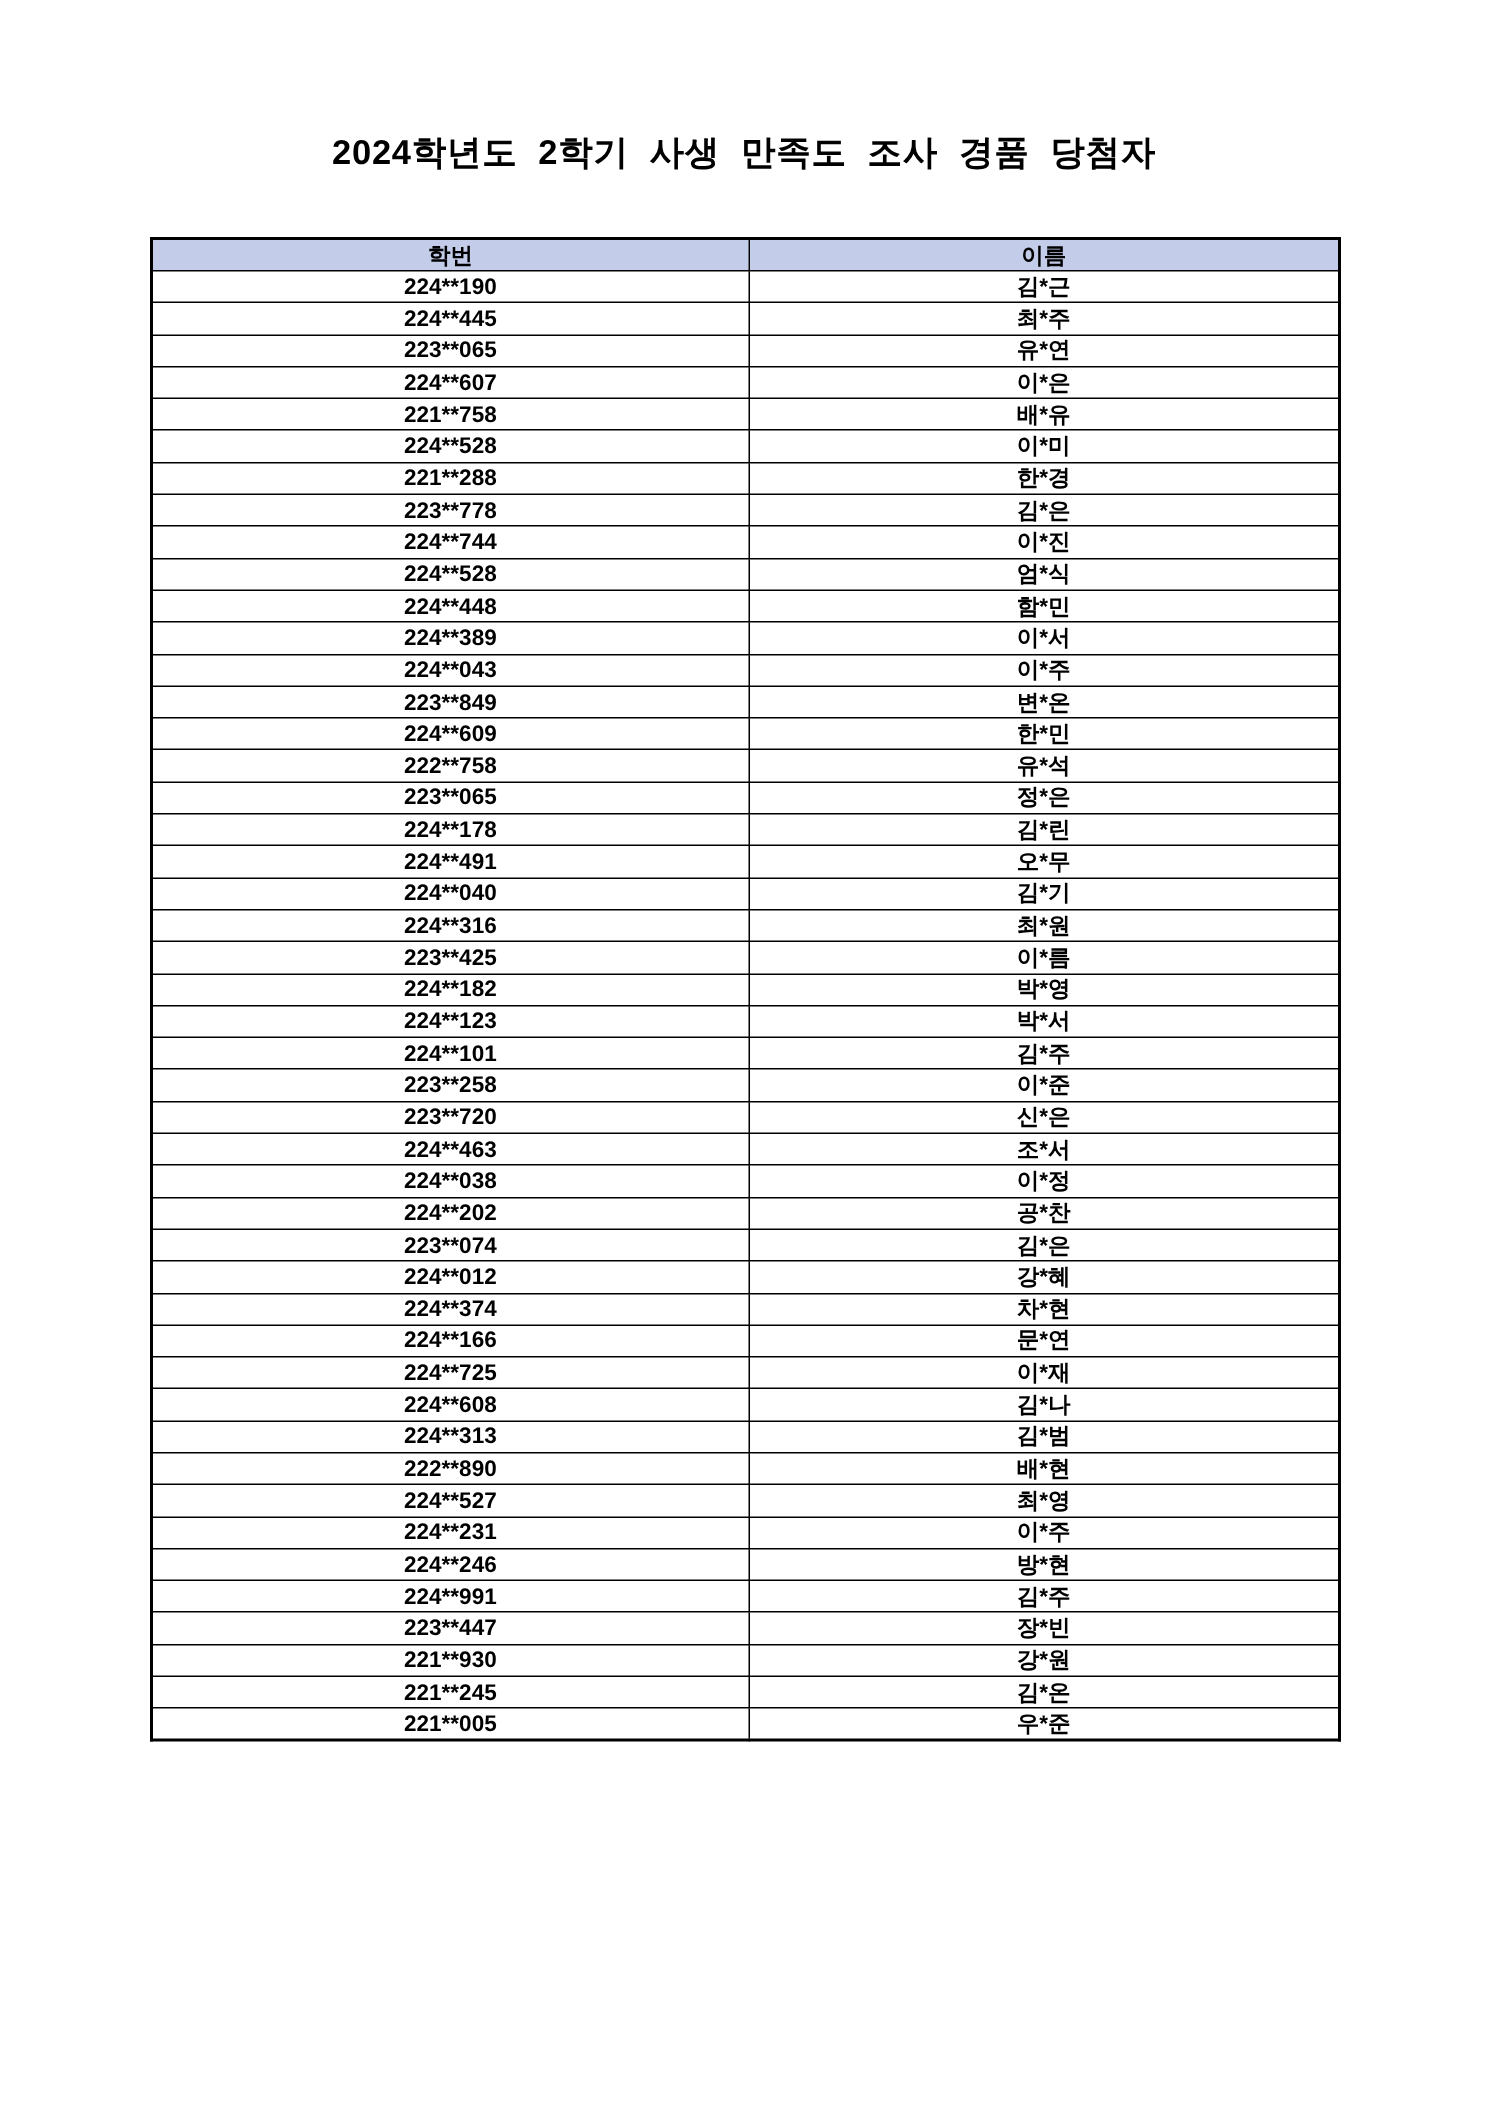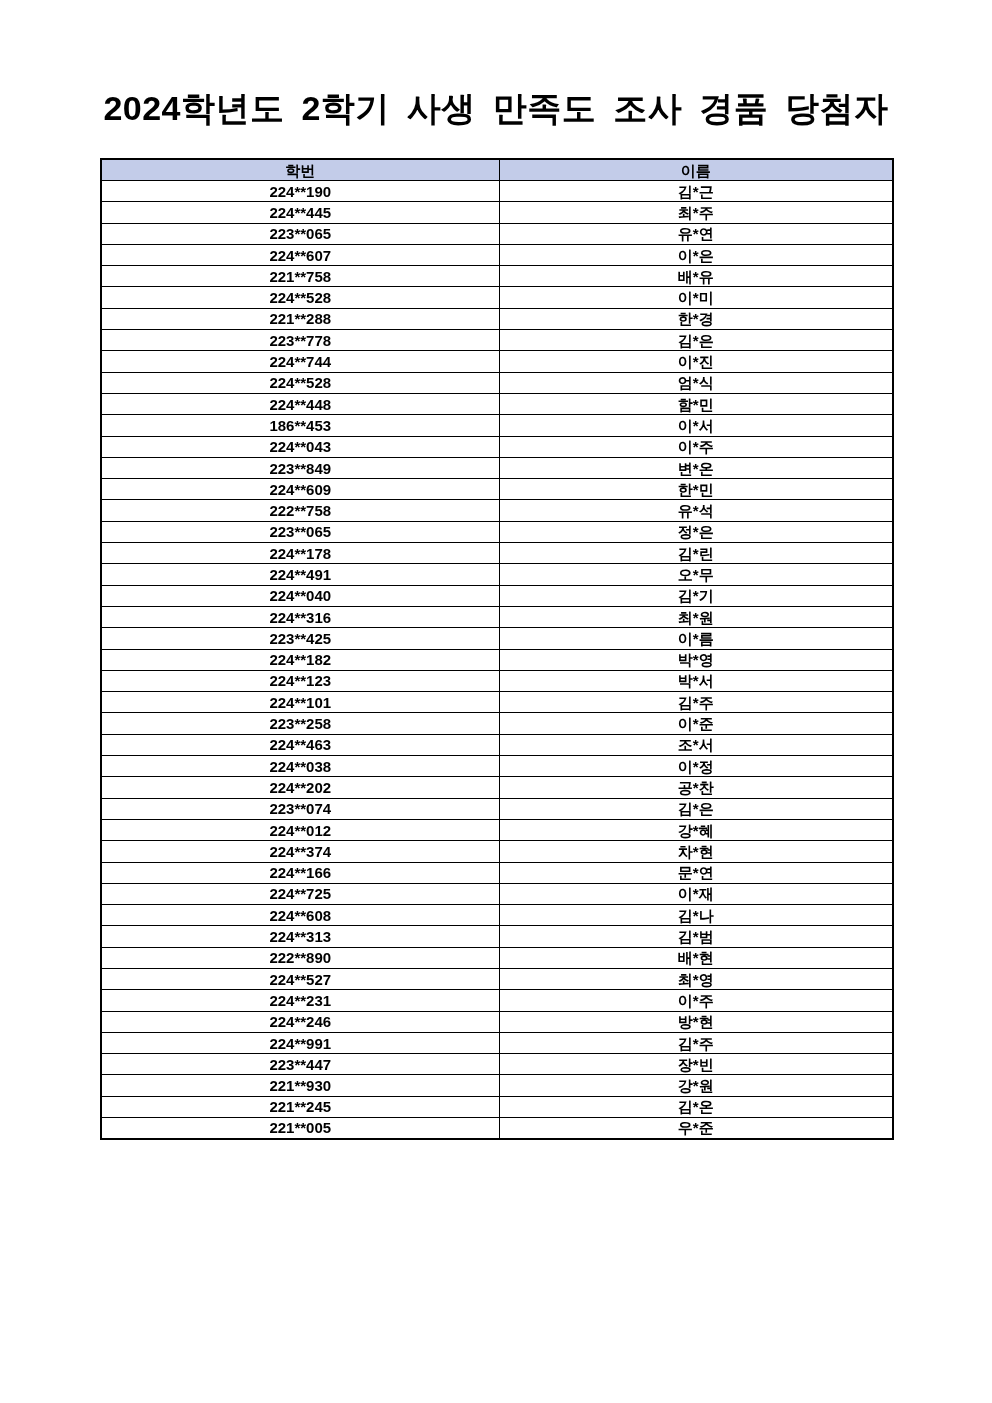--- a/index.html
+++ b/index.html
@@ -19,21 +19,21 @@
     height: 1403px;
     background: #ffffff;
     overflow: hidden;
   }
   .page-title {
     position: absolute;
     top: 86px;
     left: 0;
     width: 100%;
     text-align: center;
-    font-size: 34px;
+    font-size: 23px;
     font-weight: bold;
     color: var(--text-color);
     letter-spacing: 0.5px;
     word-spacing: 7px;
     white-space: nowrap;
   }
   table.winners {
     position: absolute;
     top: 158px;
     left: 100px;
@@ -122,21 +122,21 @@
       </tr>
         <tr>
         <td>224**528</td>
         <td>엄*식</td>
       </tr>
         <tr>
         <td>224**448</td>
         <td>함*민</td>
       </tr>
         <tr>
-        <td>186**453</td>
+        <td>224**389</td>
         <td>이*서</td>
       </tr>
         <tr>
         <td>224**043</td>
         <td>이*주</td>
       </tr>
         <tr>
         <td>223**849</td>
         <td>변*온</td>
       </tr>
@@ -182,20 +182,24 @@
       </tr>
         <tr>
         <td>224**101</td>
         <td>김*주</td>
       </tr>
         <tr>
         <td>223**258</td>
         <td>이*준</td>
       </tr>
         <tr>
+        <td>223**720</td>
+        <td>신*은</td>
+      </tr>
+        <tr>
         <td>224**463</td>
         <td>조*서</td>
       </tr>
         <tr>
         <td>224**038</td>
         <td>이*정</td>
       </tr>
         <tr>
         <td>224**202</td>
         <td>공*찬</td>

